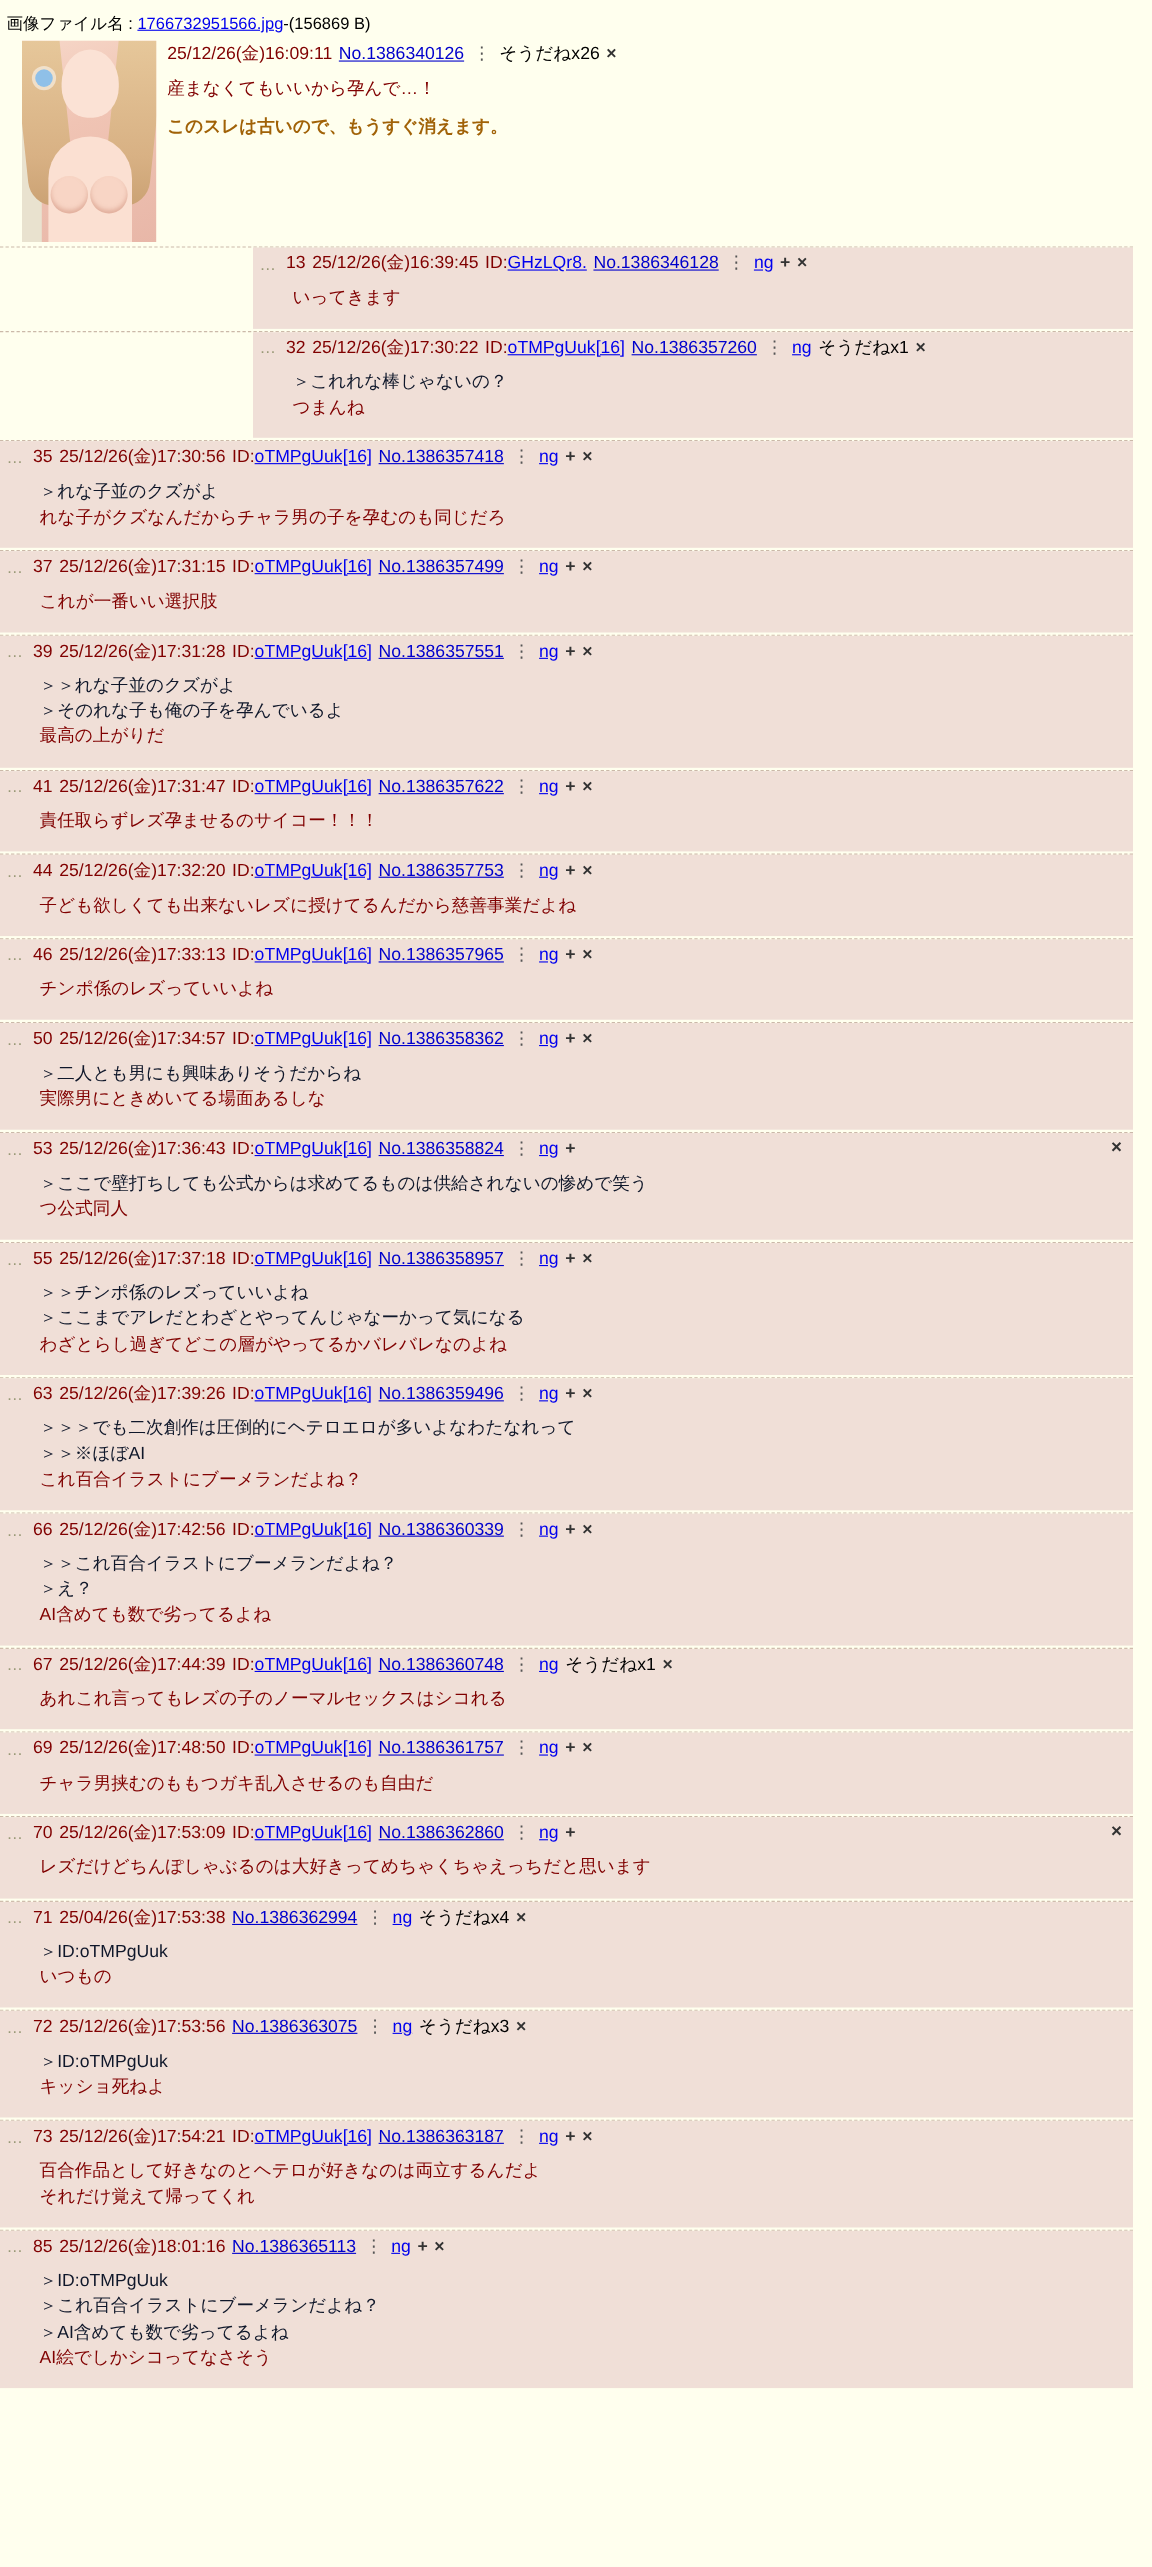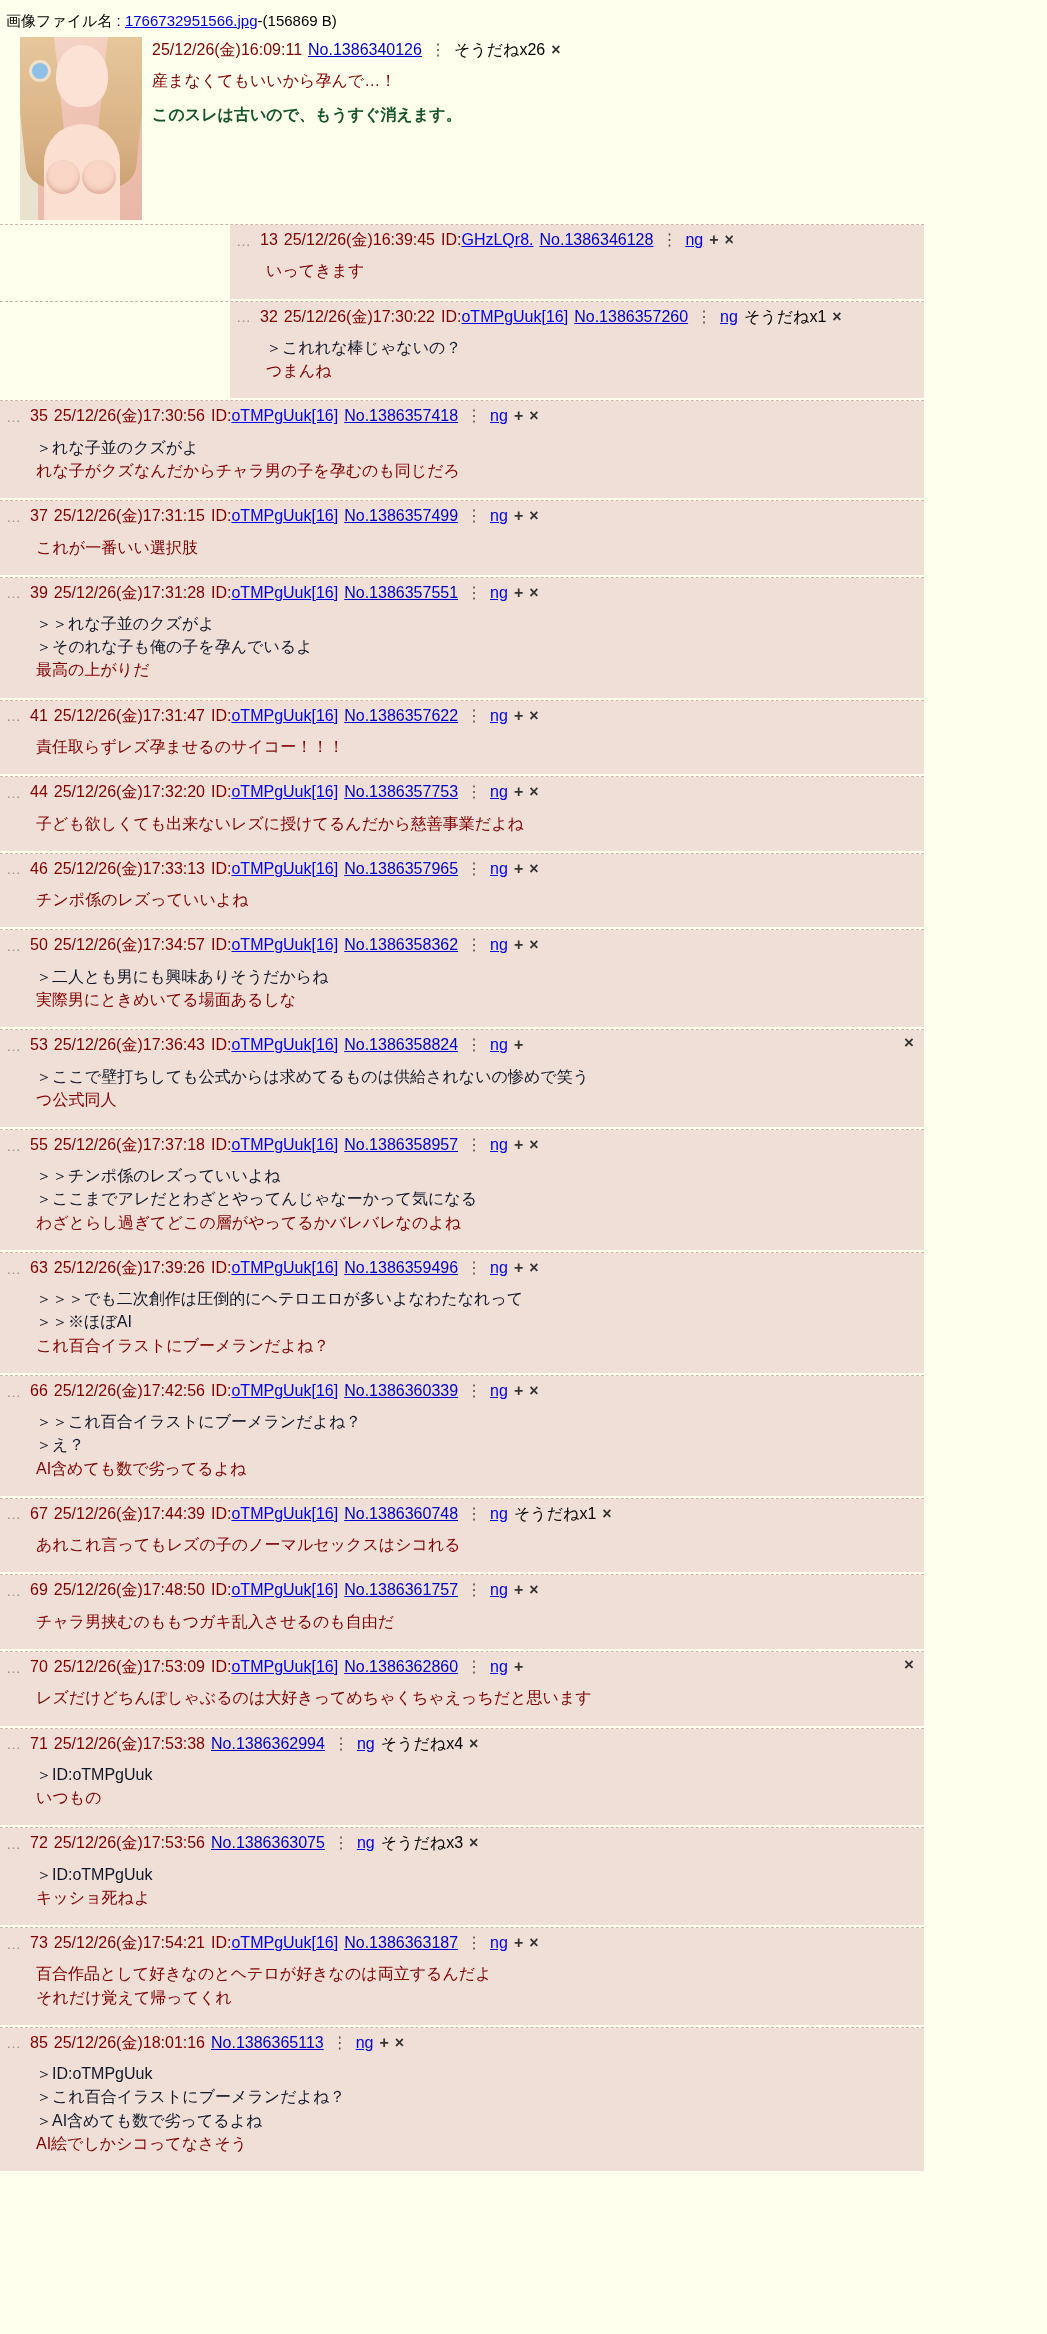--- a/index.html
+++ b/index.html
@@ -9,21 +9,21 @@
     font-family: "Liberation Sans", sans-serif;
   }
   body {
     width: 1047px;
     min-height: 2334px;
     position: relative;
     font-size: 17px;
     color: #800000;
   }
   .page {
-    width: 924px;
+    width: 1030px;
     padding: 8px 0 0 0;
     box-sizing: border-box;
   }
   
   .filerow {
     padding: 4px 0 6px 6px;
     font-size: 15px;
     color: #000000;
   }
   .filerow a {
@@ -161,21 +161,21 @@
   .plus, .close {
     color: #333333;
     cursor: pointer;
     font-weight: bold;
   }
   .sodane {
     color: #000000;
     cursor: pointer;
   }
   .warn {
-    color: #14532d;
+    color: #a16207;
     font-weight: bold;
     font-size: 16px;
     padding: 4px 0 2px 0;
   }
   .quote { color: #0f172a; }
 
   
   .shade {
     background: #f0dfd7;
   }
@@ -546,21 +546,21 @@
             <div>レズだけどちんぽしゃぶるのは大好きってめちゃくちゃえっちだと思います</div>
           </div>
         </div>
       </div>
       <div class="post">
         <hr class="hr">
         <div class="shade shade-inner">
           <div class="post-head">
             <span class="dots">…</span>
             <span class="num">71</span>
-            <span class="date">25/12/26(金)17:53:38</span>
+            <span class="date">25/04/26(金)17:53:38</span>
             <span class="resno">No.1386362994</span>
             <span class="kebab">⋮</span>
             <span class="ngbtn">ng</span>
             <span class="sodane">そうだねx4</span>
             <span class="close">×</span>
           </div>
           <div class="post-body">
             <div class="quote">＞ID:oTMPgUuk</div>
             <div>いつもの</div>
           </div>

